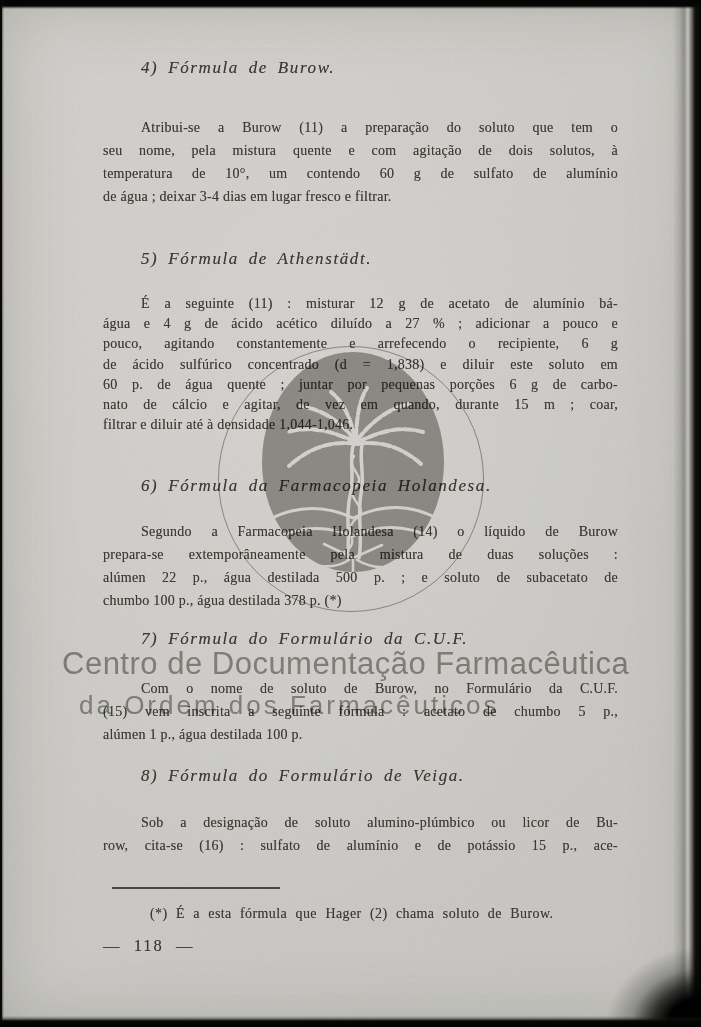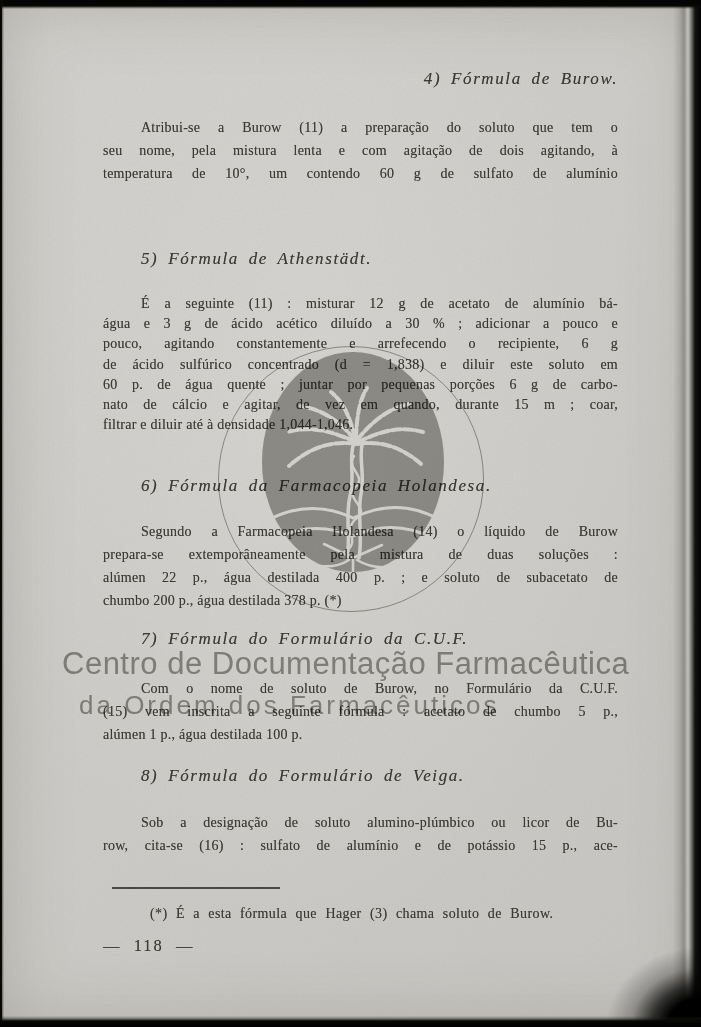--- a/index.html
+++ b/index.html
@@ -77,58 +77,59 @@
     background:radial-gradient(ellipse at 100% 100%, #000 0 34px, rgba(5,5,4,0.75) 50px, rgba(5,5,4,0.25) 70px, rgba(5,5,4,0) 95px);}
   .grain{position:absolute;inset:0;width:100%;height:100%;mix-blend-mode:multiply;pointer-events:none;}
 </style>
 </head>
 <body>
 
 <div class="scan">
   <div class="paper"></div>
 
   <div id="sections" class="content">
-      <div class="sec-heading" style="top: 69px; text-align: right;">4) Fórmula de Burow.</div>
+      <div class="sec-heading" style="top: 58px;">4) Fórmula de Burow.</div>
       <div class="para" style="top: 116px; line-height: 23px;">
         <div class="line first">Atribui-se a Burow (11) a preparação do soluto que tem o</div>
-        <div class="line">seu nome, pela mistura lenta e com agitação de dois agitando, à</div>
+        <div class="line">seu nome, pela mistura quente e com agitação de dois solutos, à</div>
         <div class="line">temperatura de 10°, um contendo 60 g de sulfato de alumínio</div>
+        <div class="line last">de água ; deixar 3-4 dias em lugar fresco e filtrar.</div>
       </div>
       <div class="sec-heading" style="top: 249px;">5) Fórmula de Athenstädt.</div>
       <div class="para" style="top: 294px; line-height: 20.2px;">
         <div class="line first">É a seguinte (11) : misturar 12 g de acetato de alumínio bá-</div>
-        <div class="line">água e 3 g de ácido acético diluído a 30 % ; adicionar a pouco e</div>
+        <div class="line">água e 4 g de ácido acético diluído a 27 % ; adicionar a pouco e</div>
         <div class="line">pouco, agitando constantemente e arrefecendo o recipiente, 6 g</div>
         <div class="line">de ácido sulfúrico concentrado (d = 1,838) e diluir este soluto em</div>
         <div class="line">60 p. de água quente ; juntar por pequenas porções 6 g de carbo-</div>
         <div class="line">nato de cálcio e agitar, de vez em quando, durante 15 m ; coar,</div>
         <div class="line last">filtrar e diluir até à densidade 1,044-1,046.</div>
       </div>
       <div class="sec-heading" style="top: 476px;">6) Fórmula da Farmacopeia Holandesa.</div>
       <div class="para" style="top: 520px; line-height: 23px;">
         <div class="line first">Segundo a Farmacopeia Holandesa (14) o líquido de Burow</div>
         <div class="line">prepara-se extemporâneamente pela mistura de duas soluções :</div>
-        <div class="line">alúmen 22 p., água destilada 400 p. ; e soluto de subacetato de</div>
-        <div class="line last">chumbo 200 p., água destilada 378 p. (*)</div>
+        <div class="line">alúmen 22 p., água destilada 500 p. ; e soluto de subacetato de</div>
+        <div class="line last">chumbo 100 p., água destilada 378 p. (*)</div>
       </div>
       <div class="sec-heading" style="top: 629px;">7) Fórmula do Formulário da C.U.F.</div>
       <div class="para" style="top: 677px; line-height: 23px;">
         <div class="line first">Com o nome de soluto de Burow, no Formulário da C.U.F.</div>
         <div class="line">(15) vem inscrita a seguinte fórmula : acetato de chumbo 5 p.,</div>
         <div class="line last">alúmen 1 p., água destilada 100 p.</div>
       </div>
       <div class="sec-heading" style="top: 766px;">8) Fórmula do Formulário de Veiga.</div>
       <div class="para" style="top: 811px; line-height: 23px;">
         <div class="line first">Sob a designação de soluto alumino-plúmbico ou licor de Bu-</div>
         <div class="line">row, cita-se (16) : sulfato de alumínio e de potássio 15 p., ace-</div>
       </div>
     </div>
 
   <div class="footnote-rule"></div>
-  <div class="footnote">(*) É a esta fórmula que Hager (3) chama soluto de Burow.</div>
+  <div class="footnote">(*) É a esta fórmula que Hager (2) chama soluto de Burow.</div>
   <div class="pageno">— 118 —</div>
 
   <div class="wm-layer">
     <div class="wm-ring"></div>
     <svg class="wm-stamp" width="200" height="240" viewBox="0 0 200 240">
       <ellipse cx="95" cy="112" rx="91" ry="110" fill="#a9a8a4"></ellipse>
       <g stroke="#ffffff" fill="none" stroke-linecap="round">
 
         <path d="M89,208 C93,186 87,166 92,146 C97,128 91,112 95,96" stroke-width="3.5"></path>
         <path d="M101,208 C105,186 99,164 103,144 C107,126 101,110 104,95" stroke-width="3.5"></path>

